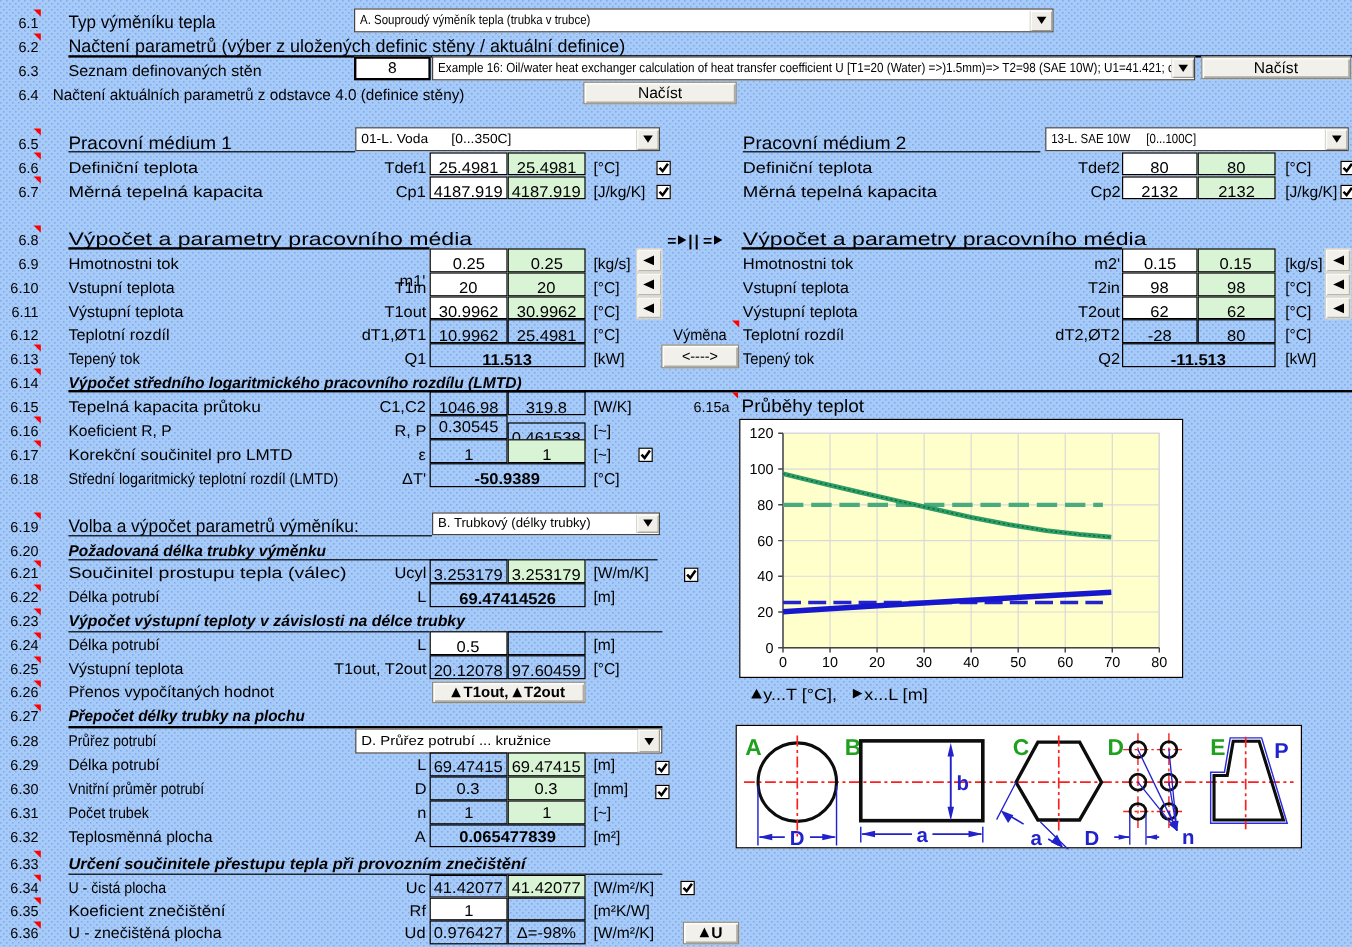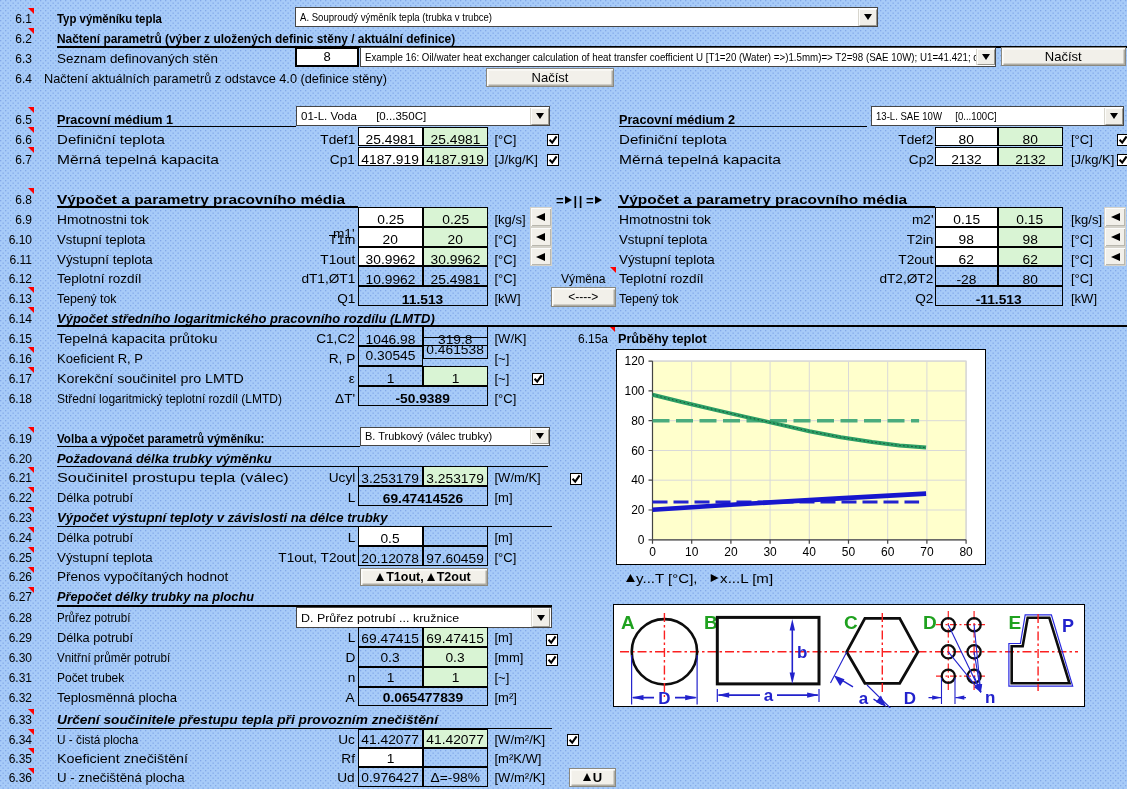--- a/index.html
+++ b/index.html
@@ -1,19 +1,19 @@
 <!DOCTYPE html>
 <html><head><meta charset="utf-8"><style>
 *{margin:0;padding:0;box-sizing:border-box}
 html,body{width:1127px;height:789px;overflow:hidden}
 body{font-family:"Liberation Sans",sans-serif;position:relative;background-color:#a7cbf8}
 div{position:absolute}
 .rn{width:70px;text-align:right;font-size:12px;height:20px;line-height:20px;left:-38px}
 .lbl{font-size:13px;height:20px;line-height:20px;white-space:pre}
-.b{font-weight:bold;font-size:12px}
+.b{font-weight:normal;font-size:15px}
 .bi{font-weight:bold;font-style:italic}
 .sx{position:static;display:inline-block;transform-origin:0 50%;white-space:pre}
 .sxr{position:static;display:inline-block;transform-origin:100% 50%;white-space:pre}
 .sxc{position:static;display:inline-block;transform-origin:50% 50%;white-space:pre}
 .sym{font-size:13px;height:20px;line-height:20px;text-align:right;white-space:pre}
 .cell{font-size:13px;text-align:center;border:1px solid #000;line-height:16.5px;white-space:pre}
 .cw{background:#fff}
 .cg{background:#d9f4d4}
 .ct{background:transparent}
 .tri{width:0;height:0;border-style:solid;border-color:#f00 transparent transparent transparent;border-top-style:solid;border-left-style:solid;border-right-width:0;border-bottom-width:0}
@@ -228,21 +228,21 @@
 <div class="cell ct" style="left:423.0px;top:326.2px;width:64.5px;height:19.8px;padding-top:4.4px"><span class="sxc" style="transform:scaleX(1.06)">319.8</span></div>
 <div class="lbl" style="left:494.5px;top:329.2px">[W/K]</div>
 <div class="rn" style="top:329.2px;left:538px;width:70px">6.15a</div>
 <div class="tri" style="left:609.8px;top:327.3px;border-top-width:5.5px;border-left-width:5.5px"></div>
 <div class="lbl b" style="left:617.5px;top:329.2px"><span class="sx" style="transform:scaleX(1.0550)">Průběhy teplot</span></div>
 <div class="rn" style="top:349.2px">6.16</div>
 <div class="tri" style="left:28px;top:346.7px;border-top-width:6.5px;border-left-width:6.5px"></div>
 <div class="lbl" style="left:57px;top:349.2px">Koeficient R, P</div>
 <div class="sym" style="top:349.2px;left:185.0px;width:170px"><span class="sxr" style="transform:scaleX(1.05)">R, P</span></div>
 <div class="cell ct" style="left:357.5px;top:346.2px;width:65.5px;height:19.8px;padding-top:1px"><span class="sxc" style="transform:scaleX(1.06)">0.30545</span></div>
-<div class="cell ct" style="left:423.0px;top:337px;width:64.5px;height:22px;padding-top:4.4px"><span class="sxc" style="transform:scaleX(1.06)">0.461538</span></div>
+<div class="cell ct" style="left:423.0px;top:352px;width:64.5px;height:22px;padding-top:4.4px"><span class="sxc" style="transform:scaleX(1.06)">0.461538</span></div>
 <div class="lbl" style="left:494.5px;top:349.2px">[~]</div>
 <div class="rn" style="top:369.0px">6.17</div>
 <div class="tri" style="left:28px;top:366.5px;border-top-width:6.5px;border-left-width:6.5px"></div>
 <div class="lbl" style="left:57px;top:369.0px"><span class="sx" style="transform:scaleX(1.0955)">Korekční součinitel pro LMTD</span></div>
 <div class="sym" style="top:369.0px;left:185.0px;width:170px"><span class="sxr" style="transform:scaleX(1.05)">ε</span></div>
 <div class="cell ct" style="left:357.5px;top:366.0px;width:65.5px;height:19.8px;padding-top:4.4px"><span class="sxc" style="transform:scaleX(1.06)">1</span></div>
 <div class="cell cg" style="left:423.0px;top:366.0px;width:64.5px;height:19.8px;padding-top:4.4px"><span class="sxc" style="transform:scaleX(1.06)">1</span></div>
 <div class="lbl" style="left:494.5px;top:369.0px">[~]</div>
 <div class="cb" style="left:532px;top:373.0px">
     <svg width="10" height="10" viewBox="0 0 10 10">
@@ -252,21 +252,21 @@
 <div class="rn" style="top:388.8px">6.18</div>
 <div class="lbl" style="left:57px;top:388.8px"><span class="sx" style="transform:scaleX(0.9241)">Střední logaritmický teplotní rozdíl (LMTD)</span></div>
 <div class="sym" style="top:388.8px;left:185.0px;width:170px"><span class="sxr" style="transform:scaleX(1.05)">ΔT'</span></div>
 <div class="cell ct" style="left:357.5px;top:385.8px;width:130.0px;height:19.8px;font-weight:bold;padding-top:4.4px"><span class="sxc" style="transform:scaleX(1.06)">-50.9389</span></div>
 <div class="lbl" style="left:494.5px;top:388.8px">[°C]</div>
 <div class="rn" style="top:428.6px">6.19</div>
 <div class="tri" style="left:28px;top:427.1px;border-top-width:6.5px;border-left-width:6.5px"></div>
 <div class="lbl b" style="left:57px;top:428.6px"><span class="sx" style="transform:scaleX(0.9641)">Volba a výpočet parametrů výměníku:</span></div>
 <div style="position:absolute;left:57px;top:445.6px;width:303px;height:1.4px;background:#000"></div>
 <div class="combo" style="left:360px;top:427.0px;width:190px;height:18.80000000000001px">
-<span class="sx" style="transform:scaleX(1.0);margin-left:4px;padding-top:0px;font-size:11px;white-space:pre">B. Trubkový (válec trubky)</span>
+<span class="sx" style="transform:scaleX(1.0);margin-left:4px;padding-top:0px;font-size:11px;white-space:pre">B. Trubkový (délky trubky)</span>
 <div class="carr">
       <div class="td"></div>
     </div>
   </div>
 <div class="rn" style="top:448.5px">6.20</div>
 <div class="lbl bi" style="left:57px;top:448.5px"><span class="sx" style="transform:scaleX(0.9938)">Požadovaná délka trubky výměnku</span></div>
 <div style="position:absolute;left:57px;top:465.6px;width:491px;height:1.4px;background:#000"></div>
 <div class="rn" style="top:468.4px">6.21</div>
 <div class="tri" style="left:28px;top:466.9px;border-top-width:6.5px;border-left-width:6.5px"></div>
 <div class="lbl" style="left:57px;top:468.4px"><span class="sx" style="transform:scaleX(1.2530)">Součinitel prostupu tepla (válec)</span></div>

